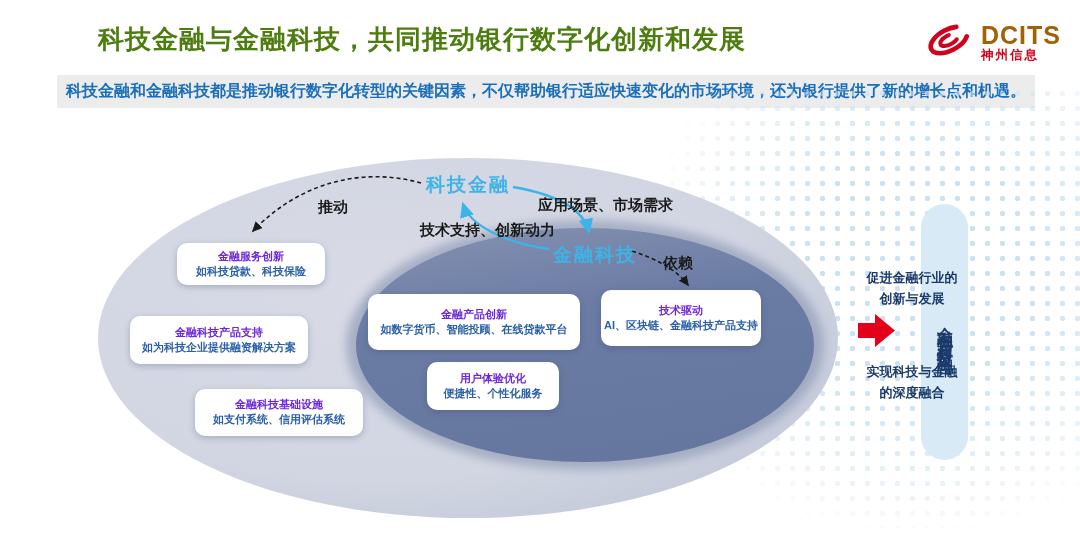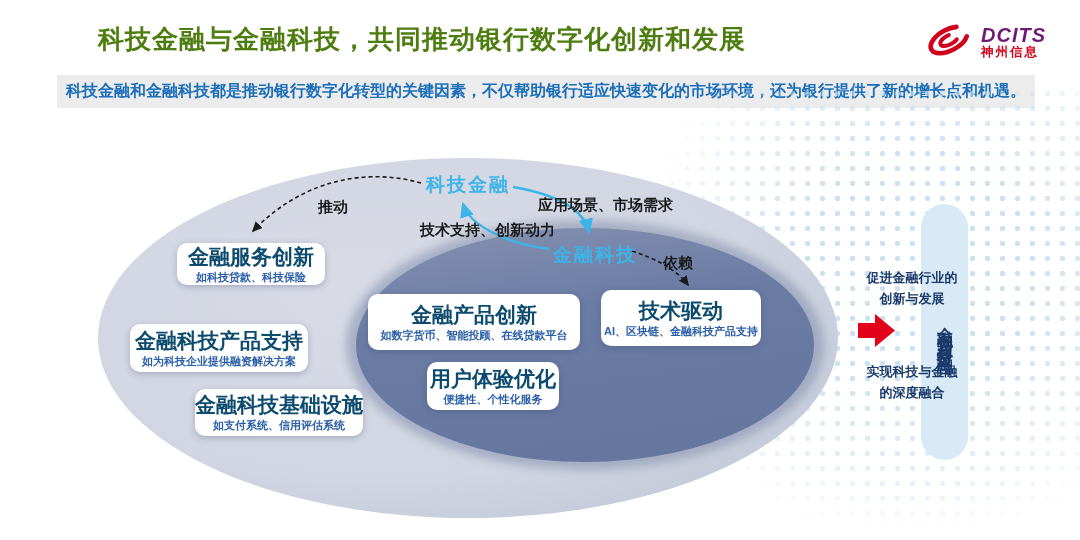--- a/index.html
+++ b/index.html
@@ -4,21 +4,21 @@
 <style>
   html,body{margin:0;padding:0;background:#fff;}
   .stage{position:relative;width:1080px;height:540px;background:#ffffff;overflow:hidden;
          font-family:"Liberation Sans","DejaVu Sans",sans-serif;}
 
   
   .page-title{position:absolute;left:98px;top:22px;font-size:26px;font-weight:bold;
               color:#4d7c0f;letter-spacing:1px;white-space:nowrap;}
   .logo{position:absolute;left:924px;top:20px;display:flex;align-items:center;gap:7px;}
   .logo-text{display:flex;flex-direction:column;line-height:1.05;}
-  .brand{color:#701a75;font-weight:800;font-style:italic;font-size:20px;letter-spacing:1px;}
+  .brand{color:#a16207;font-weight:800;font-size:25px;letter-spacing:1px;}
   .brand-cn{color:#d0021b;font-weight:bold;font-size:12.5px;letter-spacing:2px;}
 
   
   .banner{position:absolute;left:57px;top:75px;width:978px;height:33px;background:#ececec;
           color:#1b6fba;font-size:16px;font-weight:bold;display:flex;align-items:center;
           justify-content:center;white-space:nowrap;}
 
   
   .dots{position:absolute;left:650px;top:86px;width:430px;height:442px;z-index:0;
         background-image:radial-gradient(#cde2f1 2.5px,transparent 3px);
@@ -45,24 +45,24 @@
   .edge{position:absolute;z-index:4;font-size:15px;font-weight:bold;color:#1a1a1a;white-space:nowrap;}
   .lbl-push{left:318px;top:198px;}
   .lbl-app{left:538px;top:196px;}
   .lbl-support{left:420px;top:221px;}
   .lbl-depend{left:663px;top:254px;}
 
   
   .card{position:absolute;z-index:4;background:#ffffff;border-radius:10px;
         box-shadow:0 2px 6px rgba(60,70,110,.30);display:flex;flex-direction:column;
         align-items:center;justify-content:center;padding:2px 6px;box-sizing:border-box;}
-  .card-title{font-size:21px;font-weight:bold;color:#0c4a6e;line-height:1.25;white-space:nowrap;font-family:Liberation Serif, serif;}
+  .card-title{font-size:11px;font-weight:bold;color:#6d28d9;line-height:1.25;white-space:nowrap;font-family:Liberation Serif, serif;}
   .card-sub{font-size:11px;font-weight:bold;color:#2b5fa8;line-height:1.3;white-space:nowrap;}
   .c1{left:177px;top:243px;width:148px;height:42px;}
-  .c2{left:130px;top:324px;width:178px;height:48px;}
+  .c2{left:130px;top:316px;width:178px;height:48px;}
   .c3{left:195px;top:389px;width:168px;height:47px;}
   .c4{left:293px;top:445px;width:166px;height:49px;}
   .c5{left:368px;top:294px;width:212px;height:56px;}
   .c6{left:601px;top:290px;width:160px;height:56px;}
   .c7{left:427px;top:362px;width:132px;height:48px;}
   .c8{left:597px;top:356px;width:170px;height:53px;}
 
   
   .side-text{position:absolute;z-index:4;font-size:13px;font-weight:bold;color:#1a3a6b;
              line-height:1.6;text-align:center;margin-left:32px;}

